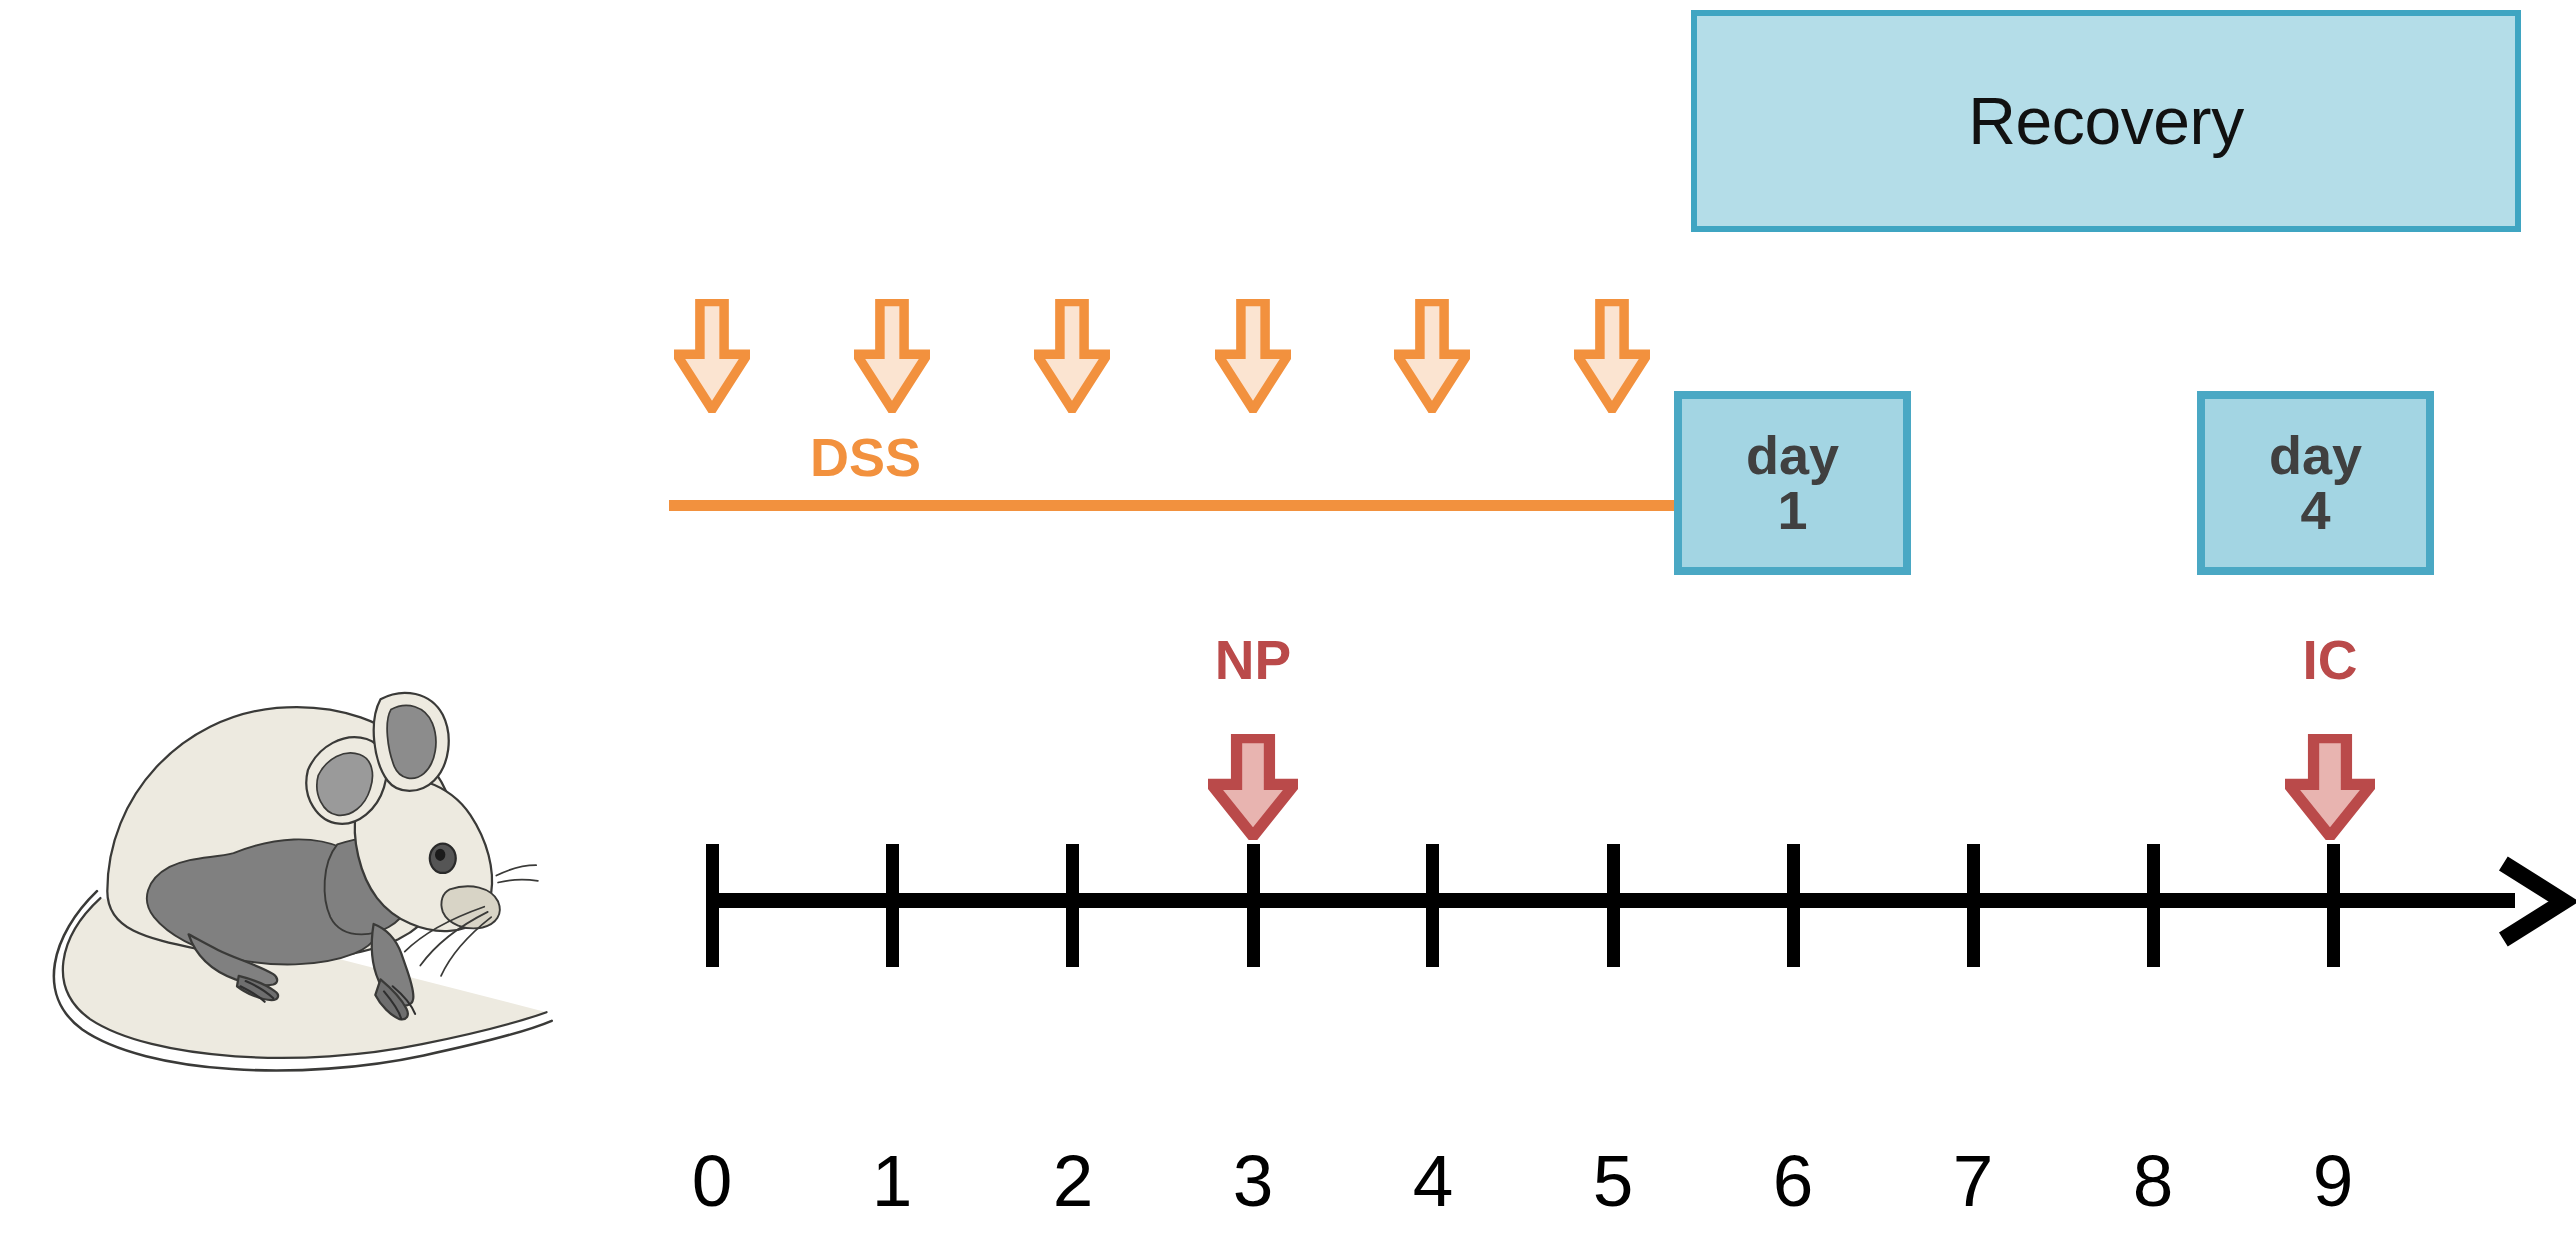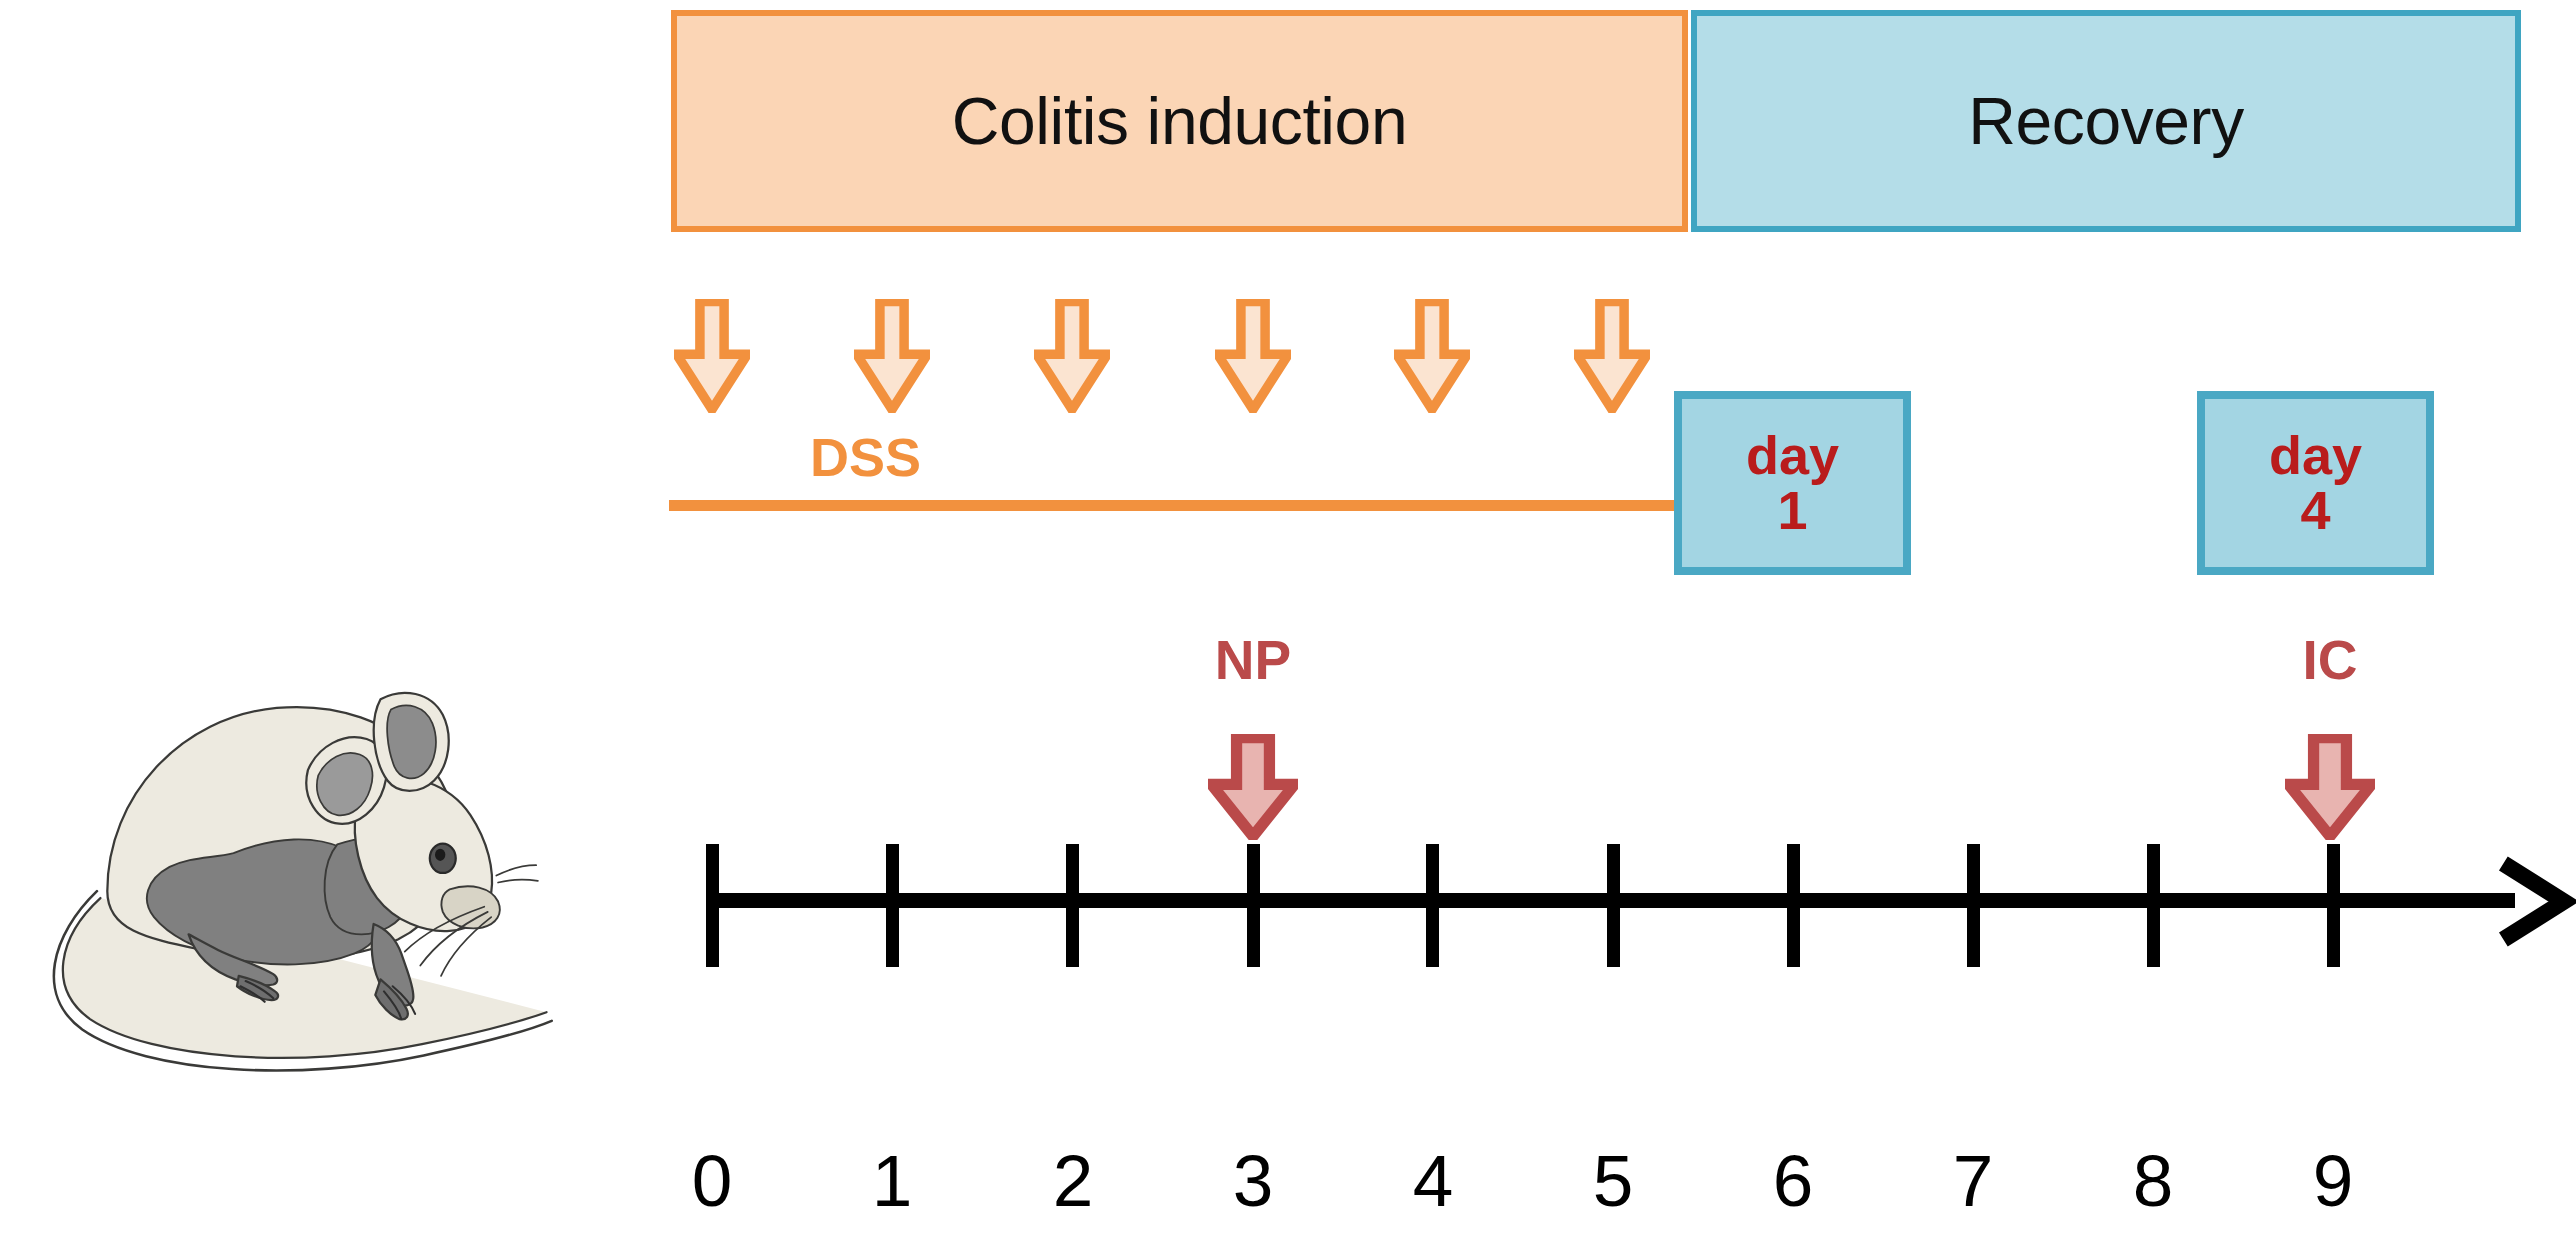--- a/index.html
+++ b/index.html
@@ -80,21 +80,21 @@
     box-sizing: border-box;
     width: 237px;
     height: 184px;
     top: 391px;
     background: #A3D5E3;
     border: 8.7px solid #4AA8C4;
     display: flex;
     flex-direction: column;
     align-items: center;
     justify-content: center;
-    color: #b91c1c;
+    color: #404040;
     font-size: 54px;
     font-weight: bold;
     line-height: 1.02;
   }
   #day1-box { left: 1674px; }
   #day4-box { left: 2197px; }
   .tx-label {
     position: absolute;
     top: 628px;
     width: 190px;
@@ -160,23 +160,20 @@
     width: 606px;
     height: 415px;
   }
   #mouse-illustration svg { display: block; width: 100%; height: 100%; }
 </style>
 </head>
 <body>
 
 <div id="canvas">
 
-  <div class="phase-box" id="colitis-box">
-    <span>Colitis induction</span>
-  </div>
 
   <div class="phase-box" id="recovery-box">
     <span>Recovery</span>
   </div>
 
   <div class="dss-arrow" style="left:674px">
     <svg viewBox="0 0 88 132" xmlns="http://www.w3.org/2000/svg">
       <polygon points="30,3 58,3 58,64 85,64 44,128 3,64 30,64" fill="#FBE4D1" stroke="#F2913E" stroke-width="11" stroke-linejoin="miter"></polygon>
     </svg>
   </div>

